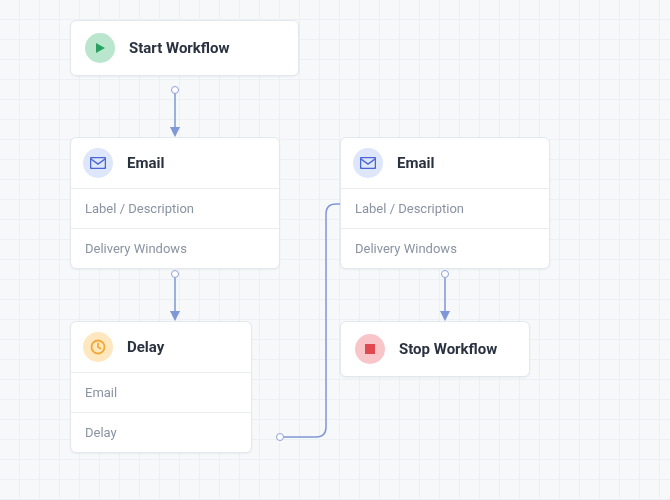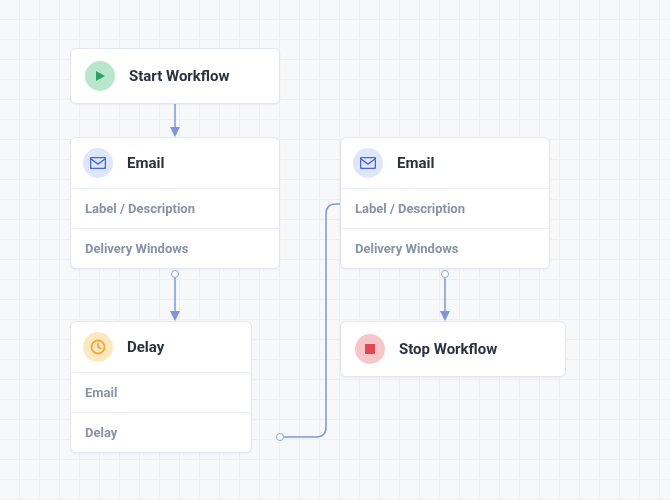--- a/index.html
+++ b/index.html
@@ -37,21 +37,20 @@
   .title {
     font-size: 15px;
     font-weight: 700;
     color: #2a3240;
   }
   .row {
     border-top: 1px solid #e9edf3;
     padding: 12px 14px;
     font-size: 13px;
     color: #8a93a2;
-    font-weight: bold;
   }
   
   .ic-start { background: #b9e6cd; }
   .ic-email { background: #dde6fa; }
   .ic-delay { background: #ffe7bf; }
   .ic-stop  { background: #f8c6c9; }
 
   
   svg.connectors {
     position: absolute;
@@ -84,21 +83,21 @@
   <line x1="445" y1="274" x2="445" y2="319" stroke="#7f97d6" stroke-width="1.5" marker-end="url(#arrow)"></line>
 
   <path d="M 280 437 L 316 437 Q 326 437 326 427 L 326 214 Q 326 204 336 204 L 355 204" fill="none" stroke="#7f97d6" stroke-width="1.5" marker-end="url(#arrow)"></path>
 </svg>
 
 <div class="conn-dot" style="left:175px; top:90px;"></div>
 <div class="conn-dot" style="left:175px; top:274px;"></div>
 <div class="conn-dot" style="left:445px; top:274px;"></div>
 <div class="conn-dot" style="left:280px; top:437px;"></div>
 
-<div class="card" style="left:70px; top:48px; width:210px;">
+<div class="card" style="left:70px; top:20px; width:229px;">
   <div class="card-header small">
     <div class="icon-circle ic-start">
       <svg width="12" height="12" viewBox="0 0 12 12">
           <path d="M2 1 L11 6 L2 11 Z" fill="#2aa160"></path>
         </svg>
     </div>
     <div class="title">Start Workflow</div>
   </div>
 </div>
 
@@ -137,21 +136,21 @@
           <circle cx="8" cy="8" r="6.5" fill="none" stroke="#f0a938" stroke-width="1.8"></circle>
           <path d="M8 4.5 L8 8 L10.5 9.5" fill="none" stroke="#f0a938" stroke-width="1.8" stroke-linecap="round"></path>
         </svg>
     </div>
     <div class="title">Delay</div>
   </div>
   <div class="row">Email</div>
   <div class="row">Delay</div>
 </div>
 
-<div class="card" style="left:340px; top:321px; width:226px;">
+<div class="card" style="left:340px; top:321px; width:190px;">
   <div class="card-header small">
     <div class="icon-circle ic-stop">
       <svg width="12" height="12" viewBox="0 0 12 12">
           <rect x="1" y="1" width="10" height="10" fill="#e0494f"></rect>
         </svg>
     </div>
     <div class="title">Stop Workflow</div>
   </div>
 </div>
 

